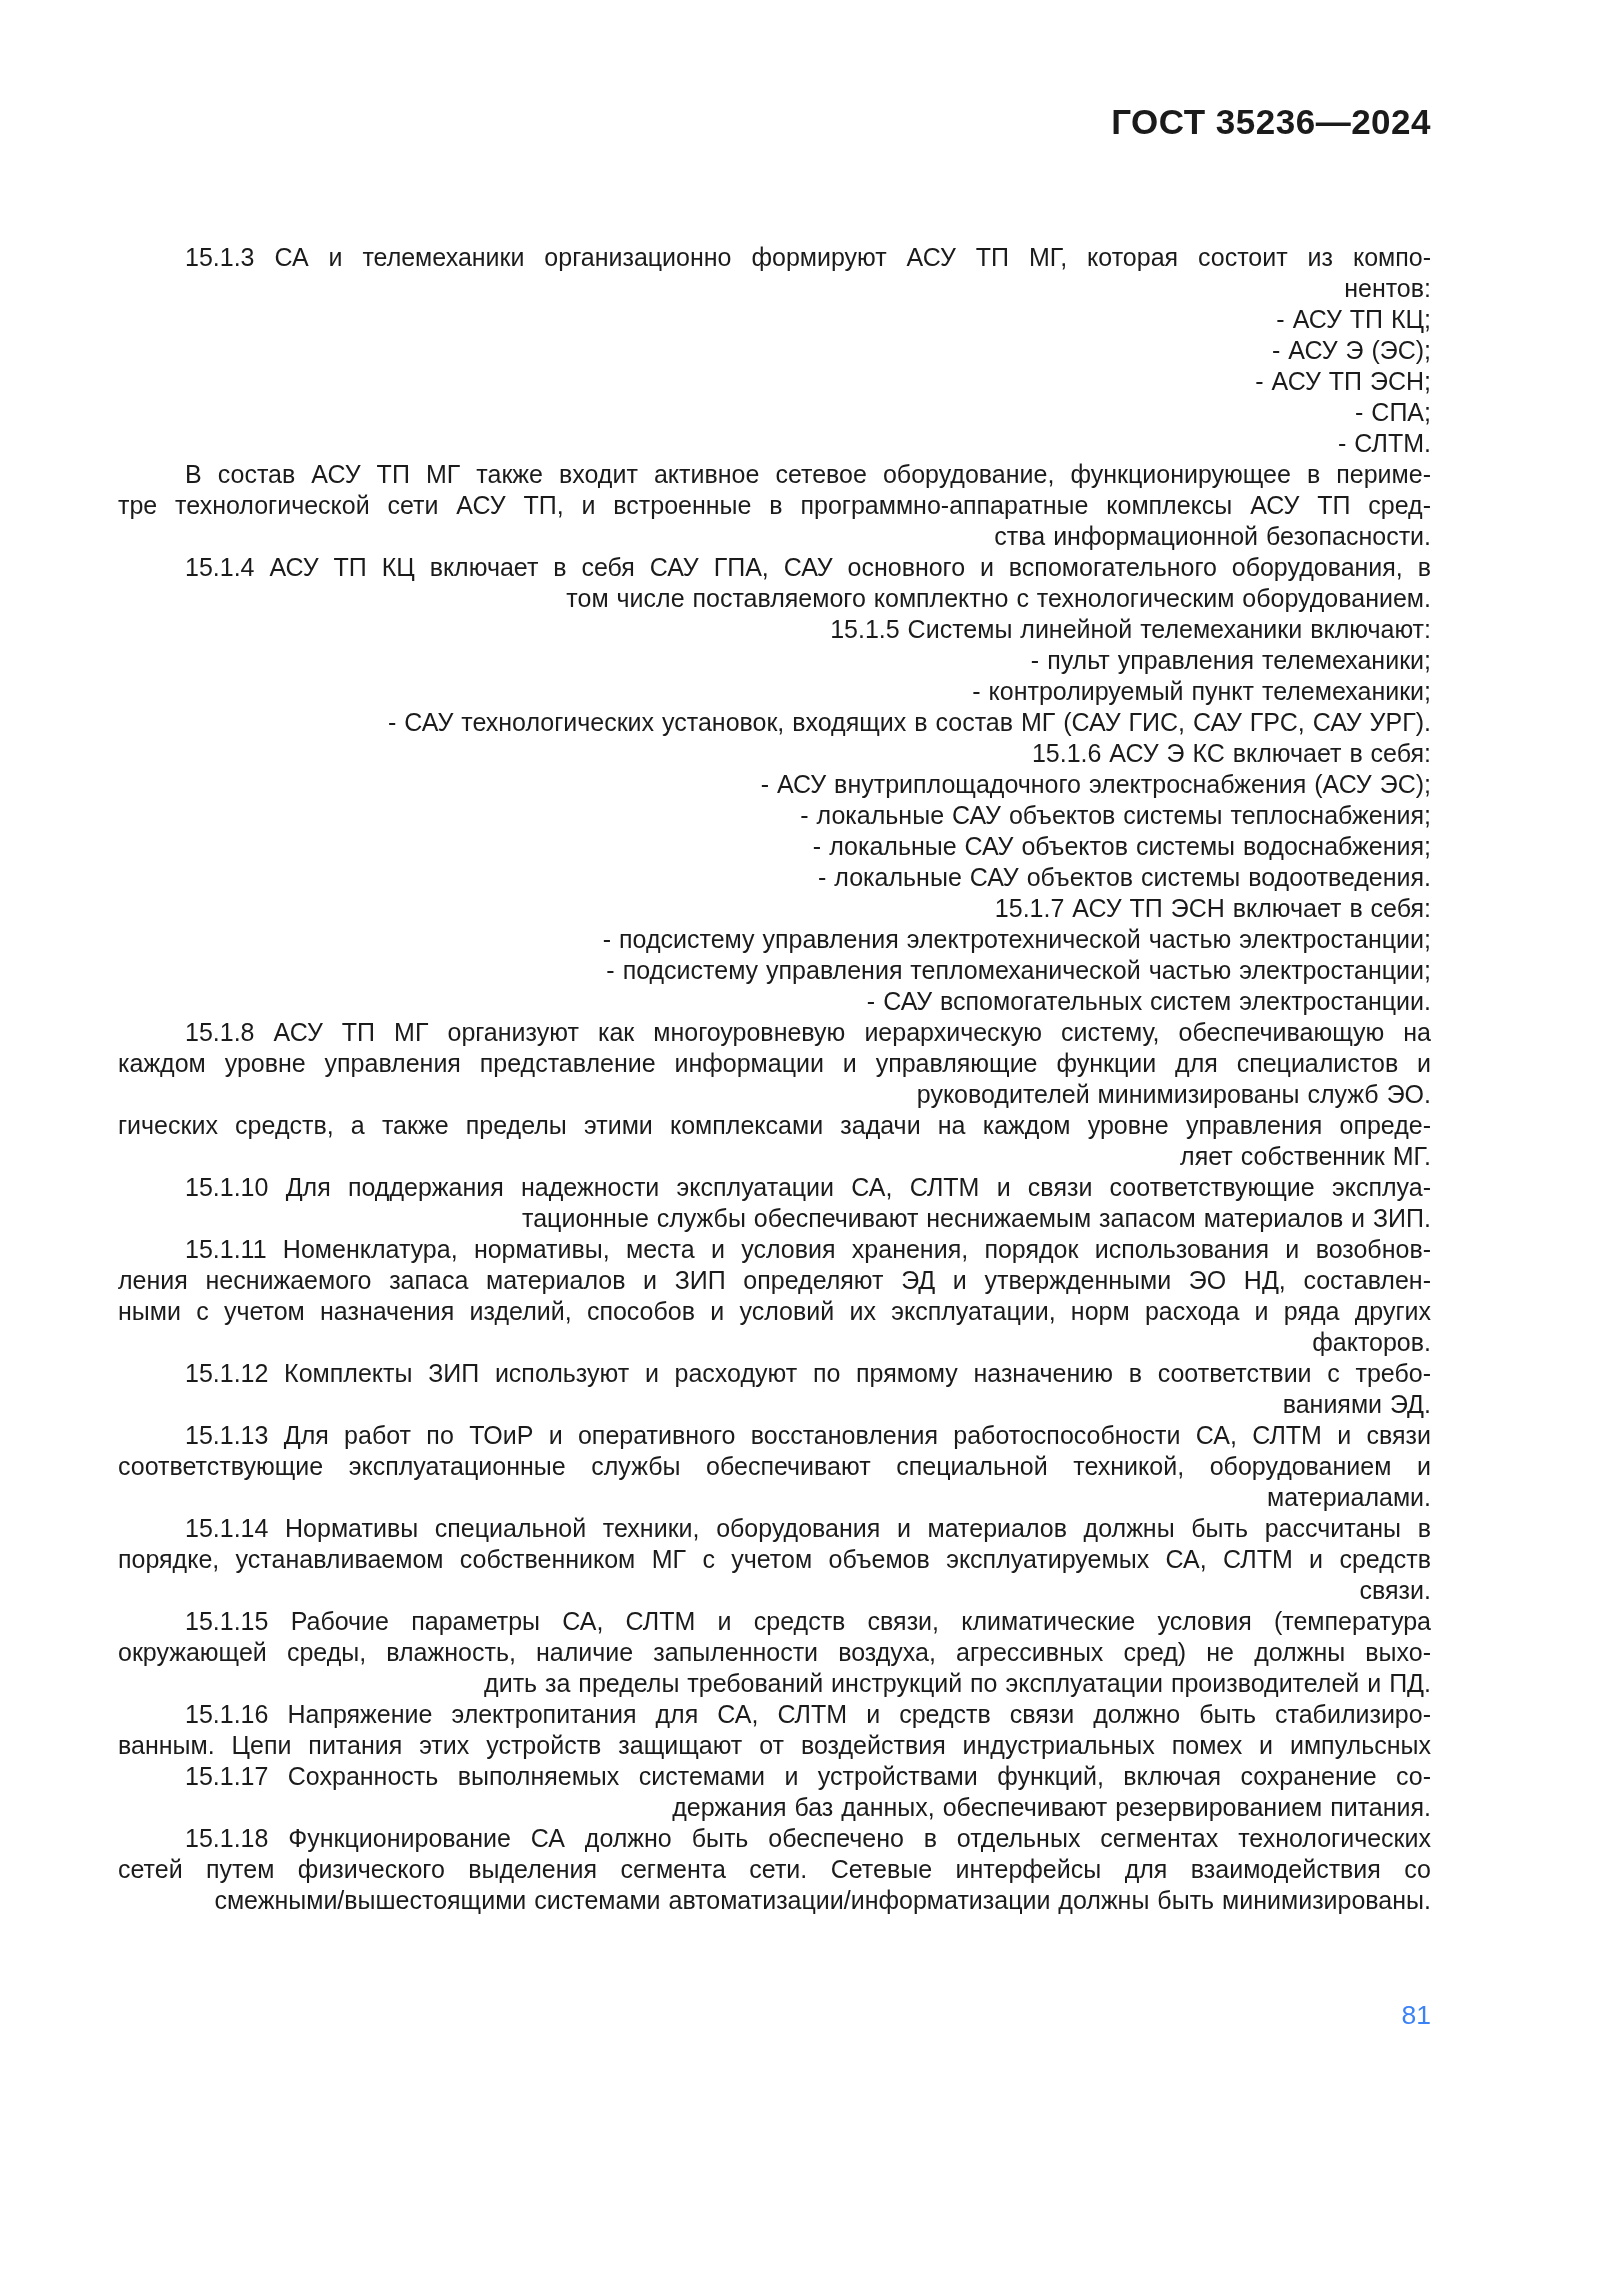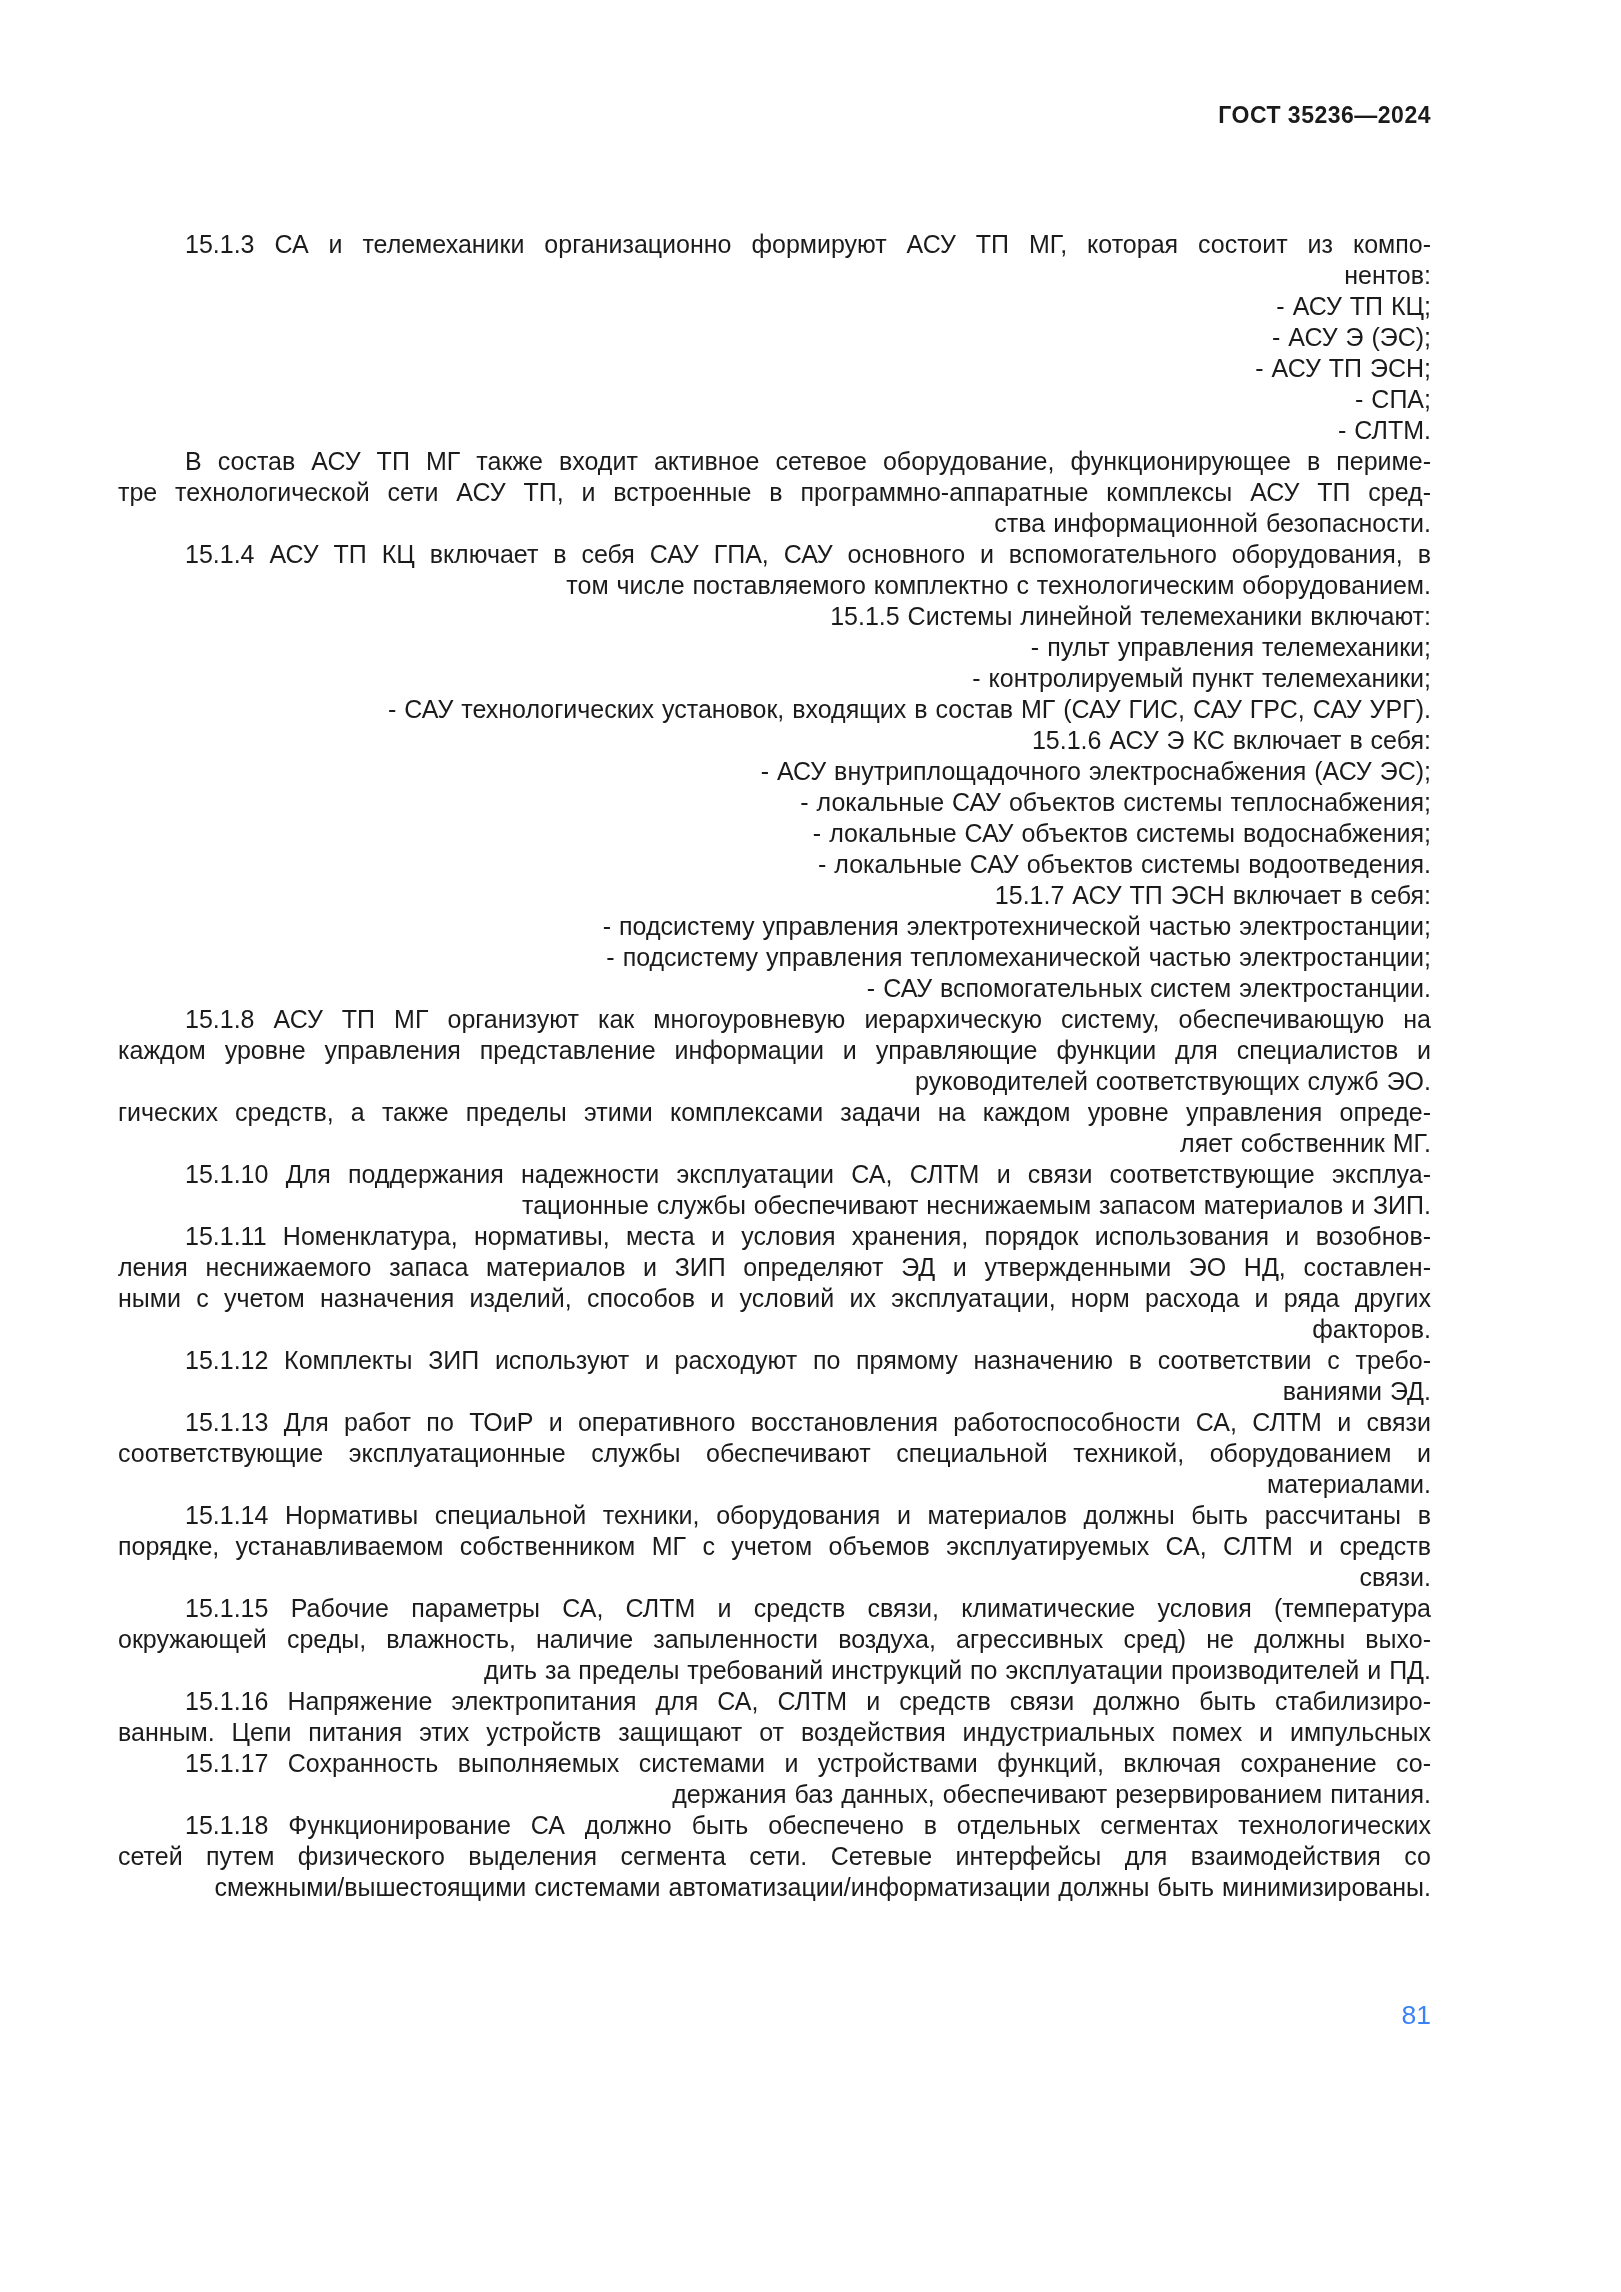--- a/index.html
+++ b/index.html
@@ -10,21 +10,21 @@
     color: #1b1b1b;
     position: relative;
     overflow: hidden;
   }
   .doc {
     position: absolute;
     left: 118px; top: 102px;
     width: 1313px;
   }
   .doc-header {
-    font-size: 23px;
+    font-size: 35px;
     font-weight: bold;
     text-align: right;
     letter-spacing: 0.5px;
     margin-bottom: 100px;
   }
   .body-text {
     font-size: 25px;
     line-height: 31px;
     word-spacing: 1px;
   }
@@ -109,21 +109,21 @@
       </div>
       <div>
         <div class="ln ind">- подсистему управления тепломеханической частью электростанции;</div>
       </div>
       <div>
         <div class="ln ind">- САУ вспомогательных систем электростанции.</div>
       </div>
       <div>
         <div class="ln ind just">15.1.8 АСУ ТП МГ организуют как многоуровневую иерархическую систему, обеспечивающую на</div>
         <div class="ln just">каждом уровне управления представление информации и управляющие функции для специалистов и</div>
-        <div class="ln">руководителей соответствующих служб ЭО.</div>
+        <div class="ln">руководителей минимизированы служб ЭО.</div>
       </div>
       <div>
         <div class="ln just">гических средств, а также пределы этими комплексами задачи на каждом уровне управления опреде-</div>
         <div class="ln">ляет собственник МГ.</div>
       </div>
       <div>
         <div class="ln ind just">15.1.10 Для поддержания надежности эксплуатации СА, СЛТМ и связи соответствующие эксплуа-</div>
         <div class="ln">тационные службы обеспечивают неснижаемым запасом материалов и ЗИП.</div>
       </div>
       <div>

